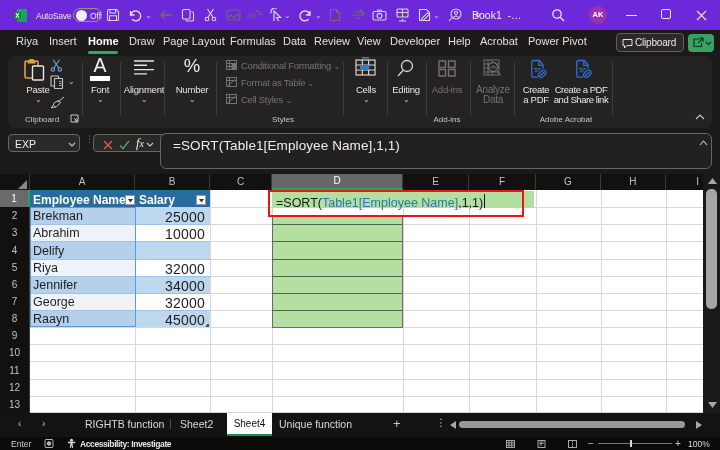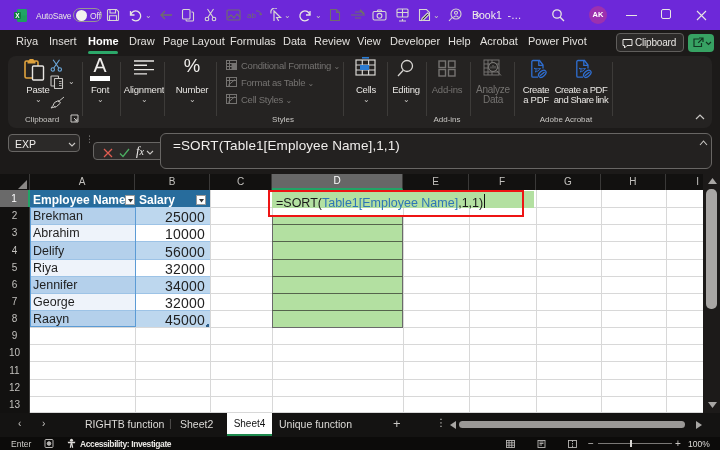--- a/index.html
+++ b/index.html
@@ -314,21 +314,21 @@
   </svg>
 </div>
 <div id="fbar">
   <div class="fbox" style="left:8px;top:6px;width:72px;height:18px">
     <div class="abs" style="left:6px;top:3px;font-size:10.5px;color:#f0eeec">EXP</div>
     <svg class="abs" style="left:59px;top:7px" width="8" height="5" viewBox="0 0 8 5" fill="none" stroke="#c9c7c4" stroke-width="1.1">
         <path d="M1 1 L4 4 L7 1"></path>
       </svg>
   </div>
   <div class="abs" style="left:85px;top:9px;color:#8a8886;font-size:9px;letter-spacing:0;line-height:4px">⋮</div>
-  <div class="fbox" style="left:93px;top:14px;width:85px;height:18px">
+  <div class="fbox" style="left:93px;top:6px;width:85px;height:18px">
     <svg class="abs" style="left:9px;top:4.5px" width="10" height="10" viewBox="0 0 10 10" stroke="#e05c50" stroke-width="1.3">
         <path d="M1 1 L9 9 M9 1 L1 9"></path>
       </svg>
     <svg class="abs" style="left:25px;top:4.5px" width="11" height="10" viewBox="0 0 11 10" fill="none" stroke="#4cae62" stroke-width="1.3">
         <path d="M1 5.5 L4 8.5 L10 1"></path>
       </svg>
     <div class="abs" style="left:42px;top:1px;font-size:12.5px;font-style:italic;color:#f0eeec;font-family:'Liberation Serif',serif">f<span style="font-size:10px">x</span></div>
     <svg class="abs" style="left:52px;top:7px" width="8" height="5" viewBox="0 0 8 5" fill="none" stroke="#c9c7c4" stroke-width="1.1">
         <path d="M1 1 L4 4 L7 1"></path>
       </svg>
@@ -428,21 +428,20 @@
   <div class="abs nm" style="left:33px;top:35px">Brekman</div>
   <div class="abs nm" style="left:33px;top:52px">Abrahim</div>
   <div class="abs nm" style="left:33px;top:70px">Delify</div>
   <div class="abs nm" style="left:33px;top:87px">Riya</div>
   <div class="abs nm" style="left:33px;top:104px">Jennifer</div>
   <div class="abs nm" style="left:33px;top:121px">George</div>
   <div class="abs nm" style="left:33px;top:138px">Raayn</div>
 
   <div class="abs sal" style="top:35px">25000</div>
   <div class="abs sal" style="top:52px">10000</div>
-  <div class="abs sal" style="top:70px">56000</div>
   <div class="abs sal" style="top:87px">32000</div>
   <div class="abs sal" style="top:104px">34000</div>
   <div class="abs sal" style="top:121px">32000</div>
   <div class="abs sal" style="top:138px">45000</div>
 
   <div class="abs" style="left:206px;top:150px;width:3px;height:3px;border-right:2px solid #2d5f8a;border-bottom:2px solid #2d5f8a"></div>
 
   <div class="abs" style="left:272px;top:42px;width:131px;height:112px;background:#b3e0a1;border-left:1px solid #6a6a6a;border-right:1px solid #6a6a6a;border-bottom:1px solid #6a6a6a"></div>
   <div class="abs" style="left:272px;top:50px;width:131px;height:1px;background:#55644c"></div>
   <div class="abs" style="left:272px;top:67px;width:131px;height:1px;background:#55644c"></div>

